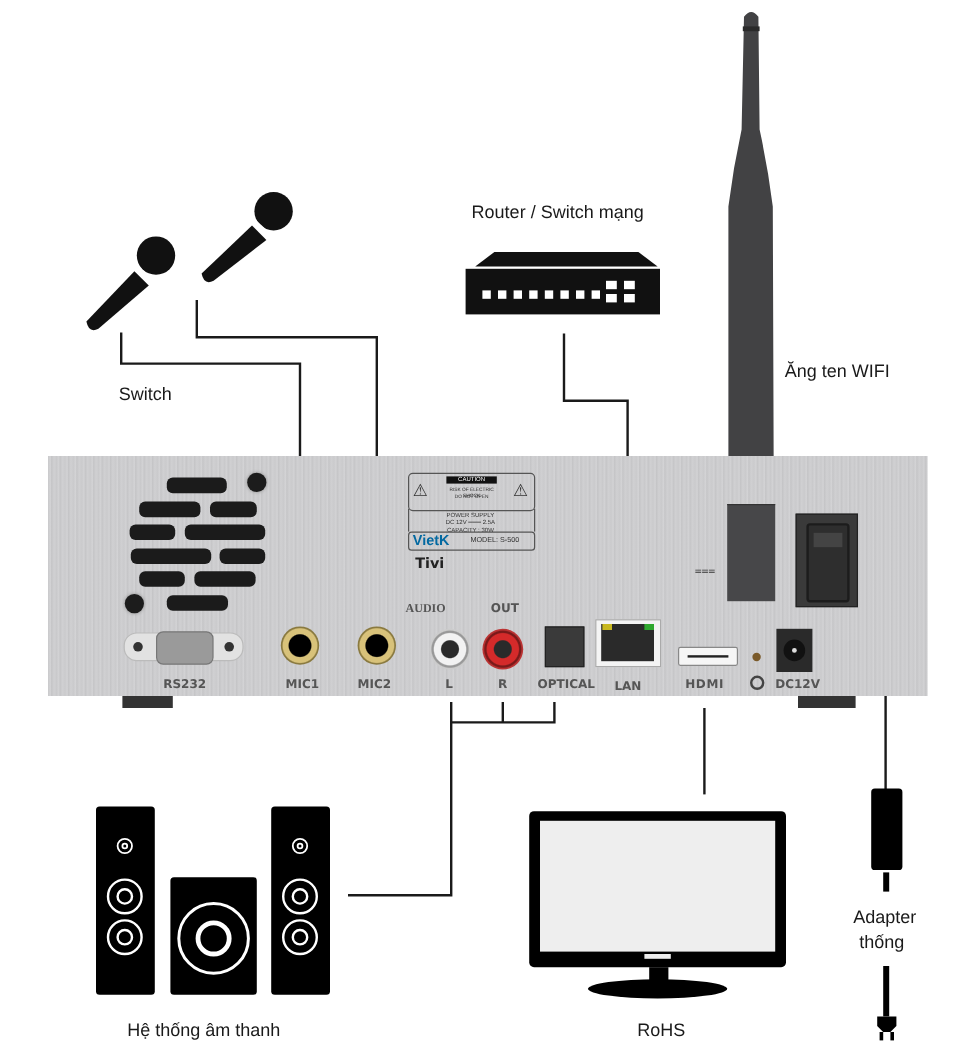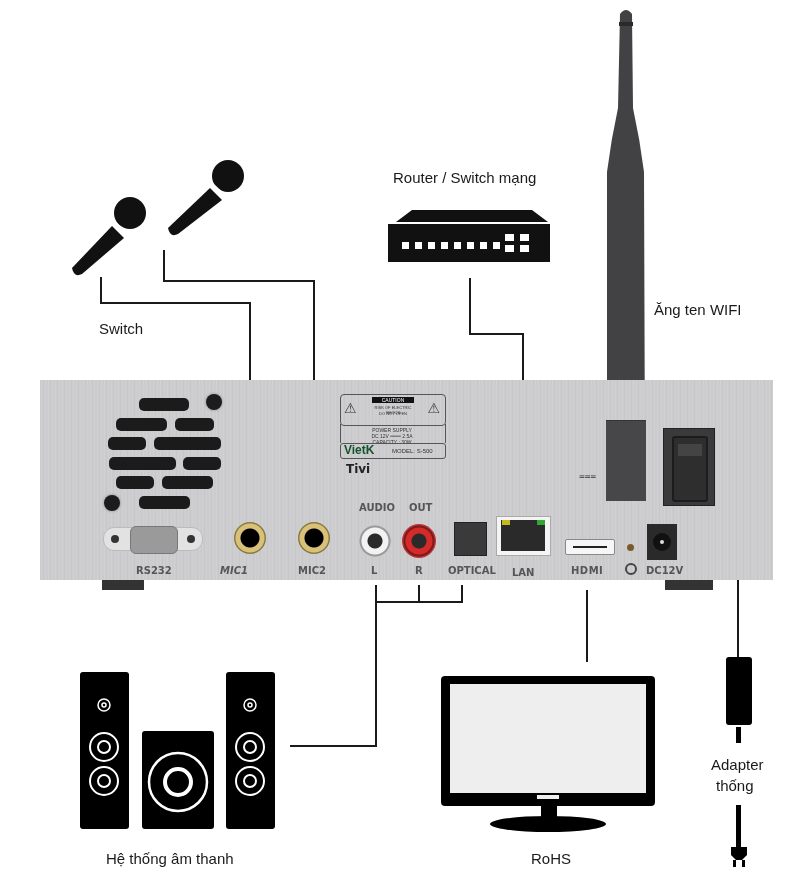--- a/index.html
+++ b/index.html
@@ -131,42 +131,42 @@
 <div class="screw" style="left:104px;top:495px;"></div>
 
 <div class="abs" style="left:103px;top:527px;width:98px;height:22px;background:#e2e2e2;border-radius:11px;border:1px solid #bbb;">
   <div class="abs" style="left:7px;top:7px;width:8px;height:8px;border-radius:50%;background:#333;"></div>
   <div class="abs" style="left:26px;top:-2px;width:46px;height:26px;background:#9a9a9a;border-radius:6px;border:1px solid #777;"></div>
   <div class="abs" style="right:7px;top:7px;width:8px;height:8px;border-radius:50%;background:#333;"></div>
 </div>
 <div class="panel-text" style="left:136px;top:565px;">RS232</div>
 
 <div class="abs" style="left:234px;top:522px;width:32px;height:32px;border-radius:50%;background:radial-gradient(circle,#000 0 9px,#d8c27a 10px 14px,#8a7a40 15px);"></div>
-<div class="panel-text" style="left:220px;top:565px;font-style:italic;">MIC1</div>
+<div class="panel-text" style="left:238px;top:565px;">MIC1</div>
 <div class="abs" style="left:298px;top:522px;width:32px;height:32px;border-radius:50%;background:radial-gradient(circle,#000 0 9px,#d8c27a 10px 14px,#8a7a40 15px);"></div>
 <div class="panel-text" style="left:298px;top:565px;">MIC2</div>
 
 <div class="caution">
   <div class="abs" style="left:0;top:0;width:104px;height:30px;border:1px solid #555;border-radius:4px;"></div>
   <div class="abs" style="left:4px;top:6px;font-size:14px;color:#333;">⚠</div>
   <div class="abs" style="right:4px;top:6px;font-size:14px;color:#333;">⚠</div>
   <div class="abs" style="left:32px;top:3px;width:42px;background:#111;color:#fff;font-size:5px;text-align:center;">CAUTION</div>
   <div class="abs" style="left:27px;top:11px;width:52px;font-size:4px;color:#333;text-align:center;">RISK OF ELECTRIC SHOCK</div>
   <div class="abs" style="left:27px;top:17px;width:52px;font-size:4px;color:#333;text-align:center;">DO NOT OPEN</div>
   <div class="abs" style="left:0;top:30px;width:104px;height:19px;border-left:1px solid #555;border-right:1px solid #555;"></div>
   <div class="abs" style="left:0;top:33px;width:104px;font-size:5px;color:#333;text-align:center;">POWER SUPPLY</div>
   <div class="abs" style="left:0;top:39px;width:104px;font-size:5px;color:#333;text-align:center;">DC 12V ═══ 2.5A</div>
   <div class="abs" style="left:0;top:45px;width:104px;font-size:5px;color:#333;text-align:center;">CAPACITY : 30W</div>
   <div class="abs" style="left:0;top:49px;width:104px;height:14px;border:1px solid #555;border-radius:3px;"></div>
-  <div class="abs" style="left:4px;top:49px;font-size:12px;font-weight:bold;color:#14532d;">VietK</div>
+  <div class="abs" style="left:4px;top:49px;font-size:12px;font-weight:bold;color:#0369a1;">VietK</div>
   <div class="abs" style="left:52px;top:54px;font-size:6px;color:#333;">MODEL: S-500</div>
 </div>
 <div class="abs" style="left:346px;top:462px;font-size:12px;font-weight:bold;color:#222;font-family:'DejaVu Sans',sans-serif;">Tivi</div>
 
-<div class="panel-text" style="left:359px;top:502px;">AUDIO</div>
+<div class="panel-text" style="left:338px;top:502px;font-family:Liberation Serif, serif;">AUDIO</div>
 <div class="panel-text" style="left:409px;top:502px;">OUT</div>
 <div class="abs" style="left:358px;top:524px;width:34px;height:34px;border-radius:50%;background:radial-gradient(circle,#2a2a2a 0 7px,#f2f2f2 8px 13px,#999 14px 15px,#ccc 16px);"></div>
 <div class="abs" style="left:402px;top:524px;width:34px;height:34px;border-radius:50%;background:radial-gradient(circle,#2a2a2a 0 7px,#d42a2a 8px 13px,#7a1a1a 14px 15px,#b33 16px);"></div>
 <div class="panel-text" style="left:371px;top:565px;">L</div>
 <div class="panel-text" style="left:415px;top:565px;">R</div>
 
 <div class="abs" style="left:454px;top:522px;width:31px;height:32px;background:#3a3a3a;border:1px solid #222;"></div>
 <div class="panel-text" style="left:448px;top:565px;">OPTICAL</div>
 
 <div class="abs" style="left:496px;top:516px;width:53px;height:38px;background:#f4f4f4;border:1px solid #aaa;">

